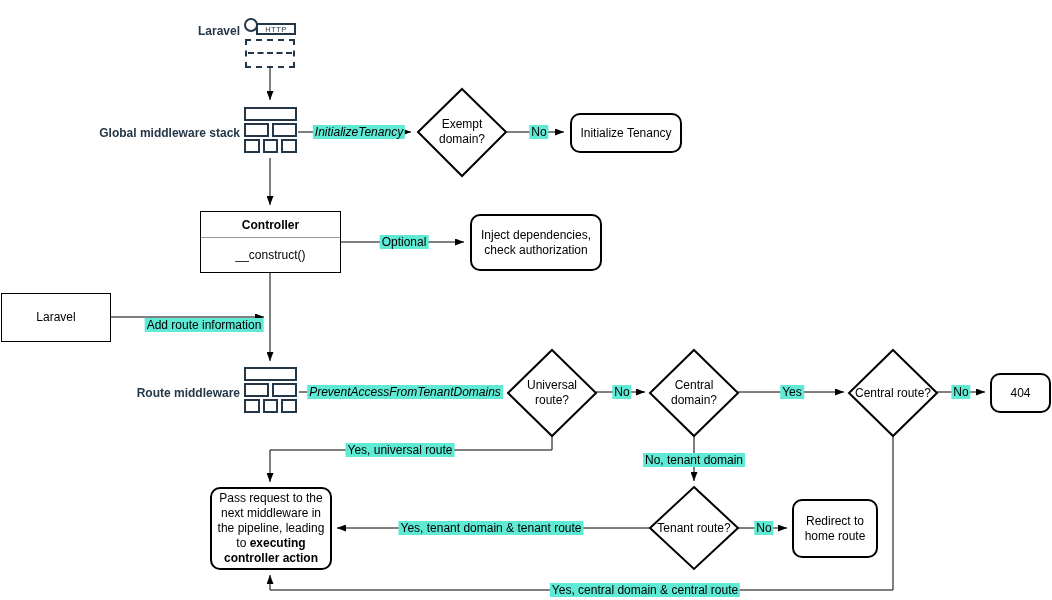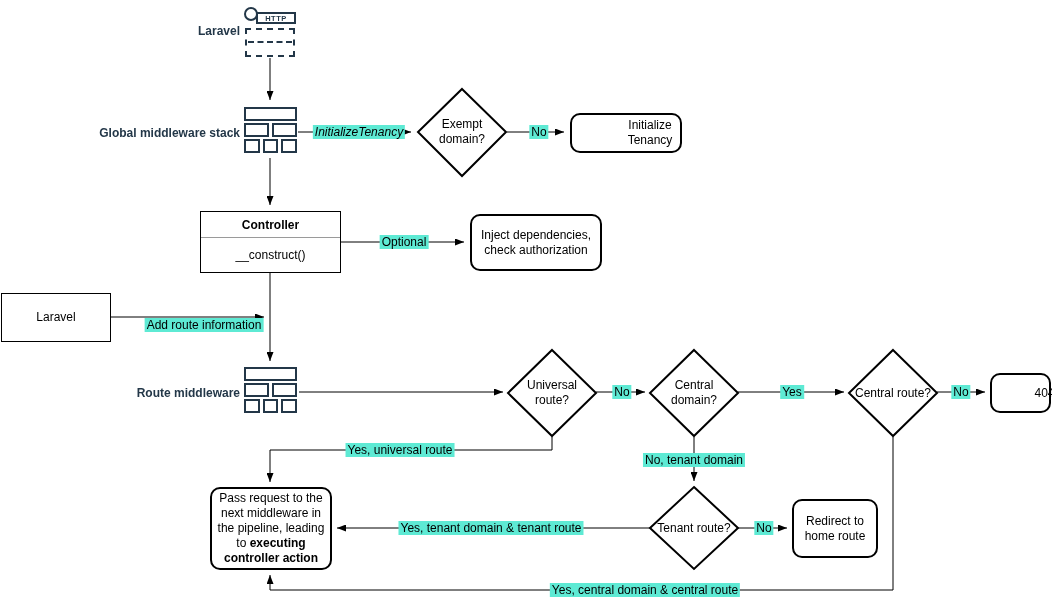--- a/index.html
+++ b/index.html
@@ -9,21 +9,21 @@
   }
   svg.wires{position:absolute;left:0;top:0;width:1052px;height:600px;}
 
   
   .shape{
     position:absolute;background:#fff;box-sizing:border-box;
     display:flex;align-items:center;justify-content:center;
     text-align:center;font-size:12px;line-height:1.25;
   }
   .rect{border:1px solid #000;}
-  .rounded{border:2px solid #000;border-radius:10px;padding-left:48px;}
+  .rounded{border:2px solid #000;border-radius:10px;}
 
   
   .uml{position:absolute;box-sizing:border-box;border:1px solid #000;background:#fff;
        display:flex;flex-direction:column;}
   .uml-header{height:25px;border-bottom:1px solid #9a9a9a;display:flex;align-items:center;
               justify-content:center;font-weight:bold;font-size:12px;}
   .uml-body{flex:1;display:flex;align-items:center;justify-content:center;font-size:12px;}
 
   
   .side-label{position:absolute;font-weight:bold;color:#233748;font-size:12px;
@@ -41,21 +41,21 @@
 
   
   .mw-icon{position:absolute;width:53px;display:flex;flex-direction:column;gap:2px;}
   .mw-icon .row{display:flex;gap:3px;}
   .mw-icon .b{box-sizing:border-box;border:2px solid #233748;background:#fff;height:14px;}
   .mw-icon .full{width:53px;height:14px;}
   .mw-icon .half{flex:1;}
   .mw-icon .third{flex:1;}
 
   
-  .http-icon{position:absolute;left:244px;top:5px;width:54px;height:51px;font-weight:bold;}
+  .http-icon{position:absolute;left:244px;top:16px;width:54px;height:51px;}
   .http-circle{position:absolute;left:0;top:2px;width:10px;height:10px;border:2px solid #233748;
                border-radius:50%;background:#fff;z-index:2;}
   .http-box{position:absolute;left:12px;top:7px;width:40px;height:12px;border:2px solid #233748;
             box-sizing:border-box;display:flex;align-items:center;justify-content:center;
             font-size:7.5px;letter-spacing:.5px;color:#233748;background:#fff;}
   .http-dashed{position:absolute;left:1px;top:23px;width:50px;height:29px;
                border:2px dashed #233748;box-sizing:border-box;background:#fff;}
   .http-dash-line{position:absolute;left:1px;right:1px;top:11px;border-top:2px dashed #233748;}
 
   .pass-box{padding:2px 4px;}
@@ -167,20 +167,21 @@
   <div class="diamond-text" style="left:462px;top:132px;">Exempt domain?</div>
   <div class="diamond-text" style="left:552px;top:393px;">Universal route?</div>
   <div class="diamond-text" style="left:694px;top:393px;">Central domain?</div>
   <div class="diamond-text" style="left:893px;top:393px;">Central route?</div>
   <div class="diamond-text" style="left:694px;top:528px;">Tenant route?</div>
 
   <span class="edge-label italic" style="left:359px;top:132px;">InitializeTenancy</span>
   <span class="edge-label" style="left:539px;top:132px;">No</span>
   <span class="edge-label" style="left:404px;top:242px;">Optional</span>
   <span class="edge-label" style="left:204px;top:317px;margin-top:8px;">Add route information</span>
+  <span class="edge-label italic" style="left:405px;top:392px;">PreventAccessFromTenantDomains</span>
   <span class="edge-label" style="left:622px;top:392px;">No</span>
   <span class="edge-label" style="left:792px;top:392px;">Yes</span>
   <span class="edge-label" style="left:961px;top:392px;">No</span>
   <span class="edge-label" style="left:400px;top:450px;">Yes, universal route</span>
   <span class="edge-label" style="left:694px;top:460px;">No, tenant domain</span>
   <span class="edge-label" style="left:764px;top:528px;">No</span>
   <span class="edge-label" style="left:491px;top:528px;">Yes, tenant domain &amp; tenant route</span>
   <span class="edge-label" style="left:645px;top:590px;">Yes, central domain &amp; central route</span>
 
 </div>

